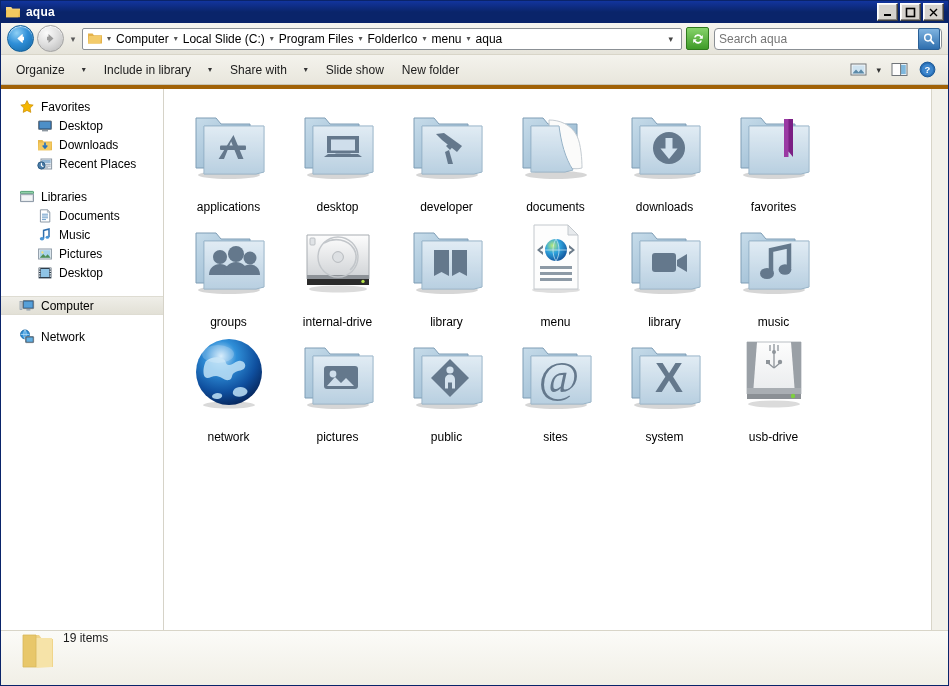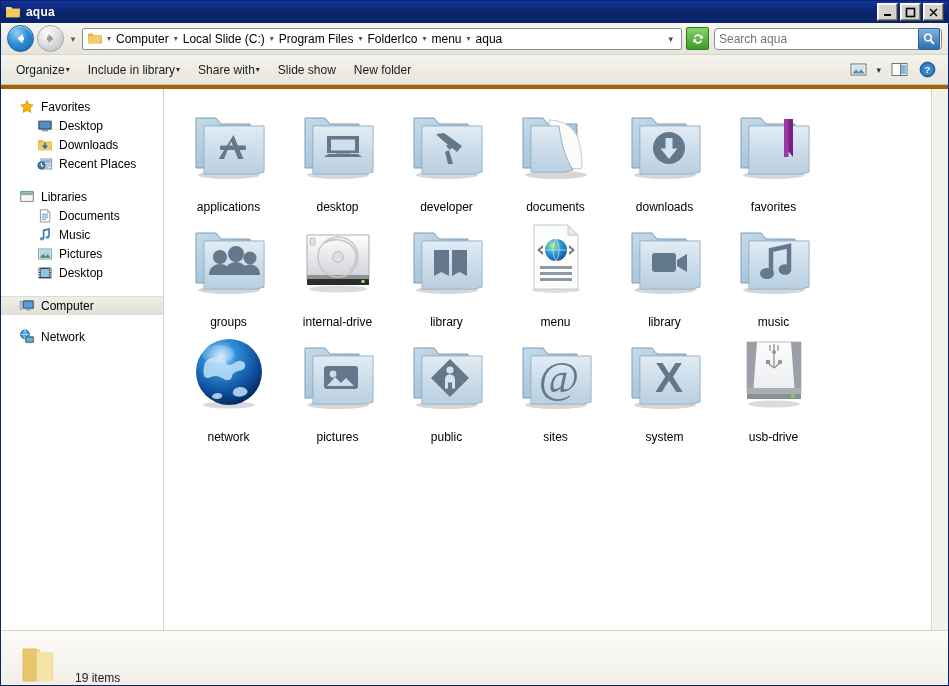--- a/index.html
+++ b/index.html
@@ -127,21 +127,21 @@
 
   
   .cmdbar {
     height: 30px; flex: 0 0 30px;
     background: linear-gradient(to bottom, #f4f3ed, #e8e6dc);
     border-bottom: 1px solid #c8c5b6;
     display: flex; align-items: center;
     padding: 0 6px; box-sizing: border-box;
   }
   .cmd {
-    display: flex; align-items: center; gap: 1px;
+    display: flex; align-items: center; gap: 17px;
     padding: 4px 8px; font-size: 12px; color: #1b1b1b;
     border: 1px solid transparent; border-radius: 2px;
     white-space: nowrap; cursor: default;
   }
   .cmd .dn { font-size: 8px; color: #333; }
   .cmd-right { margin-left: auto; display: flex; align-items: center; gap: 2px; padding-right: 2px;}
   .iconbtn {
     width: 24px; height: 22px; display:flex; align-items:center; justify-content:center;
     border: 1px solid transparent; border-radius: 2px;
   }
@@ -206,23 +206,23 @@
     width: 16px; flex: 0 0 16px;
     background: #f2f1ea;
     border-left: 1px solid #d8d5c8;
   }
 
   
   .statusbar {
     height: 55px; flex: 0 0 55px;
     background: linear-gradient(to bottom, #fbfbf8, #f1efe6);
     border-top: 1px solid #d8d5c8;
-    display: flex; align-items: flex-end;
+    display: flex; align-items: flex-start;
     padding: 0 14px; box-sizing: border-box;
-    gap: 16px;
+    gap: 4px;
   }
   .status-icon { width: 44px; height: 40px; flex: 0 0 44px; position: relative; }
   .status-text { font-size: 12px; color: #1a1a1a; }
 
   svg { overflow: visible; }
 </style>
 </head>
 <body>
 
 <div class="window">

